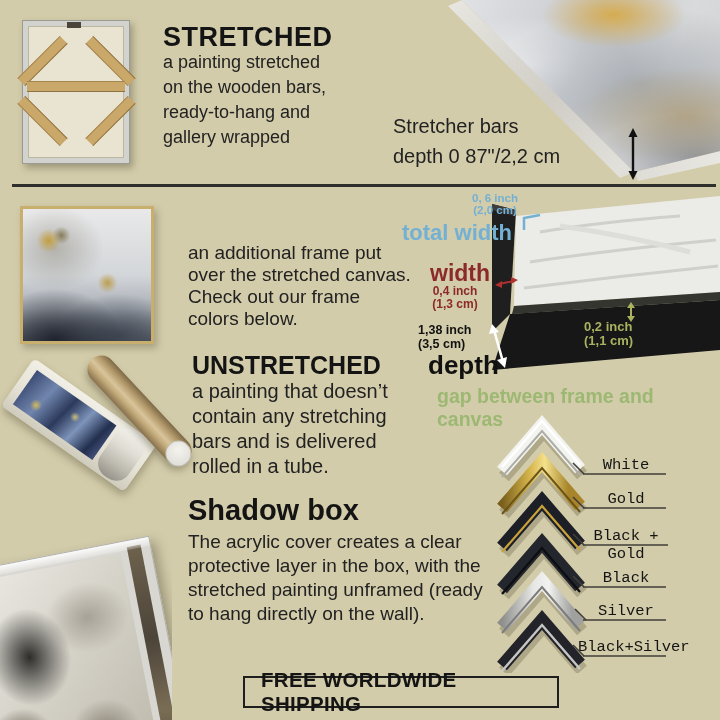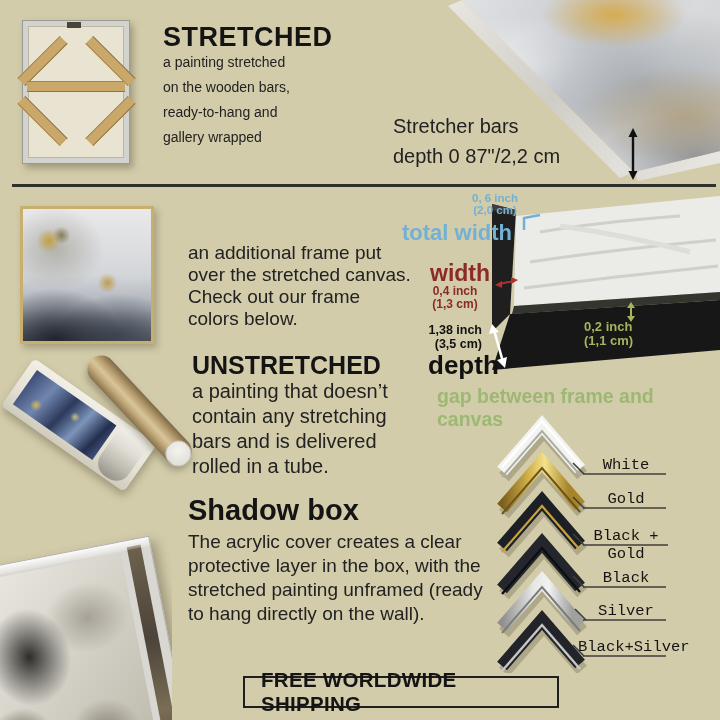--- a/index.html
+++ b/index.html
@@ -78,36 +78,36 @@
     background:
       radial-gradient(ellipse 55px 65px at 32% 42%, rgba(26,26,24,.9), rgba(26,26,24,0) 75%),
       radial-gradient(ellipse 45px 40px at 18% 80%, rgba(82,70,52,.8), rgba(82,70,52,0) 70%),
       radial-gradient(ellipse 60px 50px at 72% 28%, rgba(128,122,110,.55), rgba(128,122,110,0) 70%),
       radial-gradient(ellipse 50px 45px at 70% 85%, rgba(96,88,72,.6), rgba(96,88,72,0) 70%),
       linear-gradient(135deg,#eceae4,#d2cfc5 55%,#bdb9ac 100%);}
   .sb-box .spine{position:absolute;right:9px;top:6px;bottom:6px;width:14px;
     background:linear-gradient(180deg,#6e624d,#4c443a 45%,#7a6d55 80%,#57503f);}
   
   .t-stretched-title{left:163px;top:22px;font-size:27px;letter-spacing:.5px;}
-  .t-stretched-body{left:163px;top:50px;font-size:14px;line-height:25px;}
+  .t-stretched-body{left:163px;top:50px;font-size:18px;line-height:25px;}
   .t-stretcher-note{left:393px;top:111px;font-size:20px;line-height:30px;}
   .t-floating-title{left:188px;top:214px;font-size:25px;}
   .t-floating-body{left:188px;top:242px;font-size:19px;line-height:22px;}
   .t-unstretched-title{left:192px;top:351px;font-size:25px;}
   .t-unstretched-body{left:192px;top:379px;font-size:20px;line-height:25px;}
   .t-shadow-title{left:188px;top:494px;font-size:29px;}
   .t-shadow-body{left:188px;top:530px;font-size:19px;line-height:24px;}
   
   .d-totalwidth-value{left:458px;top:192px;width:74px;text-align:center;font-size:11.5px;
     line-height:12px;font-weight:bold;color:#72b0d4;}
   .d-totalwidth-label{left:402px;top:220px;font-size:22px;font-weight:bold;color:#72b0d4;}
   .d-width-label{left:430px;top:260px;font-size:23px;font-weight:bold;color:#8b2a28;}
   .d-width-value{left:426px;top:285px;width:58px;text-align:center;font-size:12px;
     line-height:12.5px;font-weight:bold;color:#8b2a28;}
-  .d-depth-value{left:418px;top:324px;width:64px;text-align:right;font-size:12.5px;
+  .d-depth-value{left:418px;top:324px;width:64px;text-align:left;font-size:12.5px;
     line-height:13.5px;font-weight:bold;color:#111;}
   .d-depth-label{left:428px;top:350px;font-size:26px;font-weight:bold;color:#111;}
   .d-gap-value{left:584px;top:320px;font-size:13px;line-height:14px;font-weight:bold;color:#a9b25f;}
   .d-gap-label{left:437px;top:385px;font-size:19.5px;font-weight:bold;color:#9cb873;}
   
   .divider{left:12px;top:184px;width:704px;height:3px;background:#2f2f2b;}
   .footer-box{left:243px;top:676px;width:296px;height:28px;border:2px solid #1e1e1e;
     display:flex;align-items:center;justify-content:center;
     font-size:20.5px;font-weight:bold;letter-spacing:.3px;color:#141414;padding-left:16px;}
   

